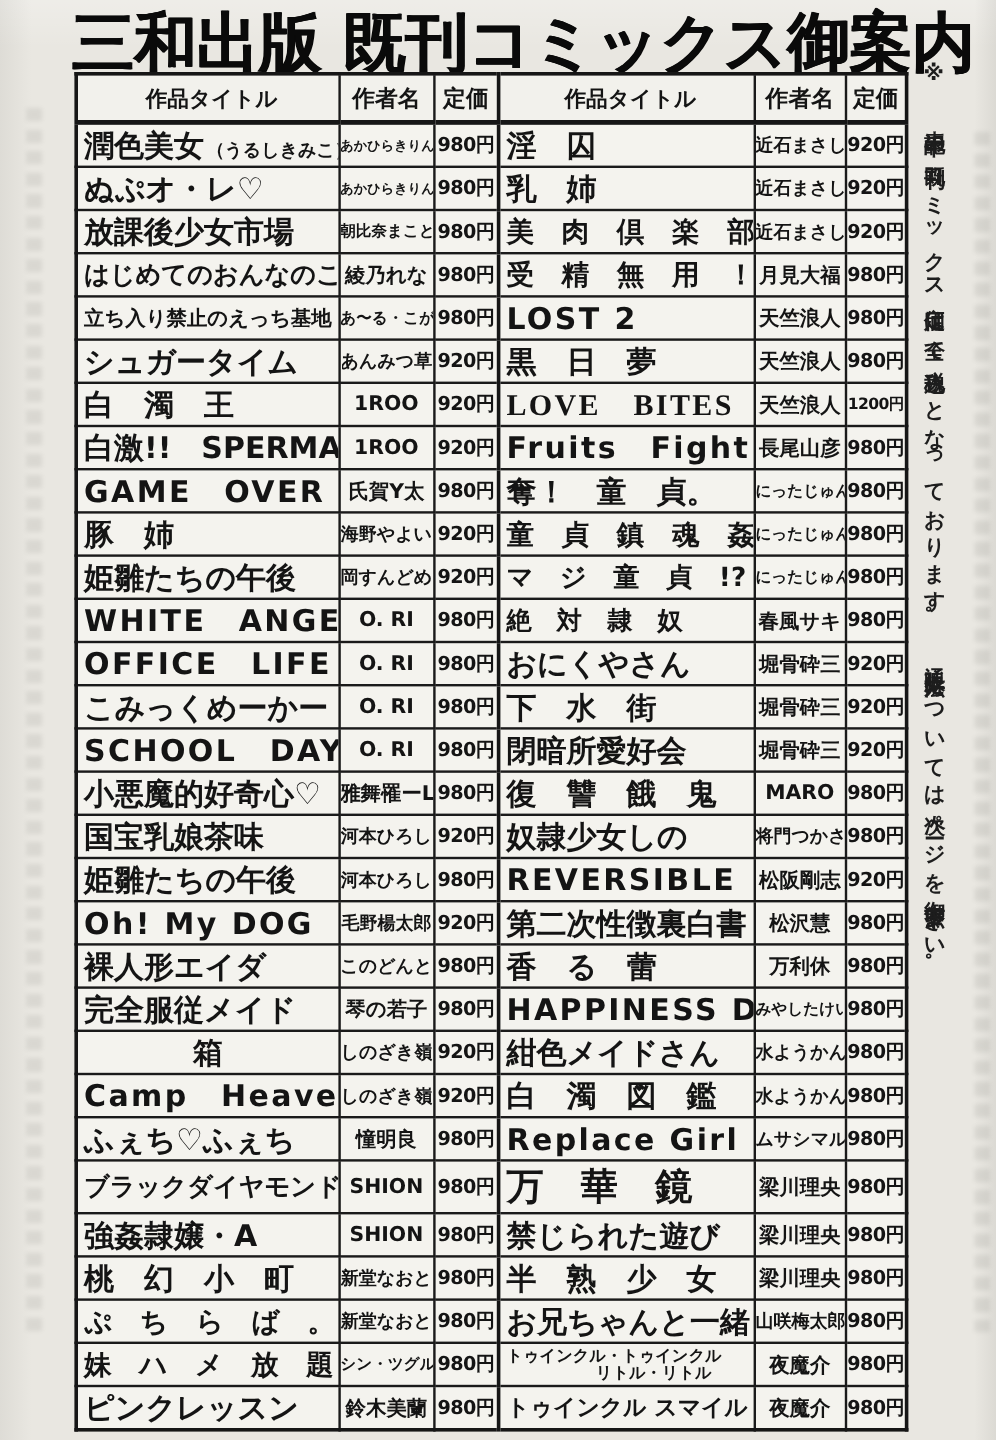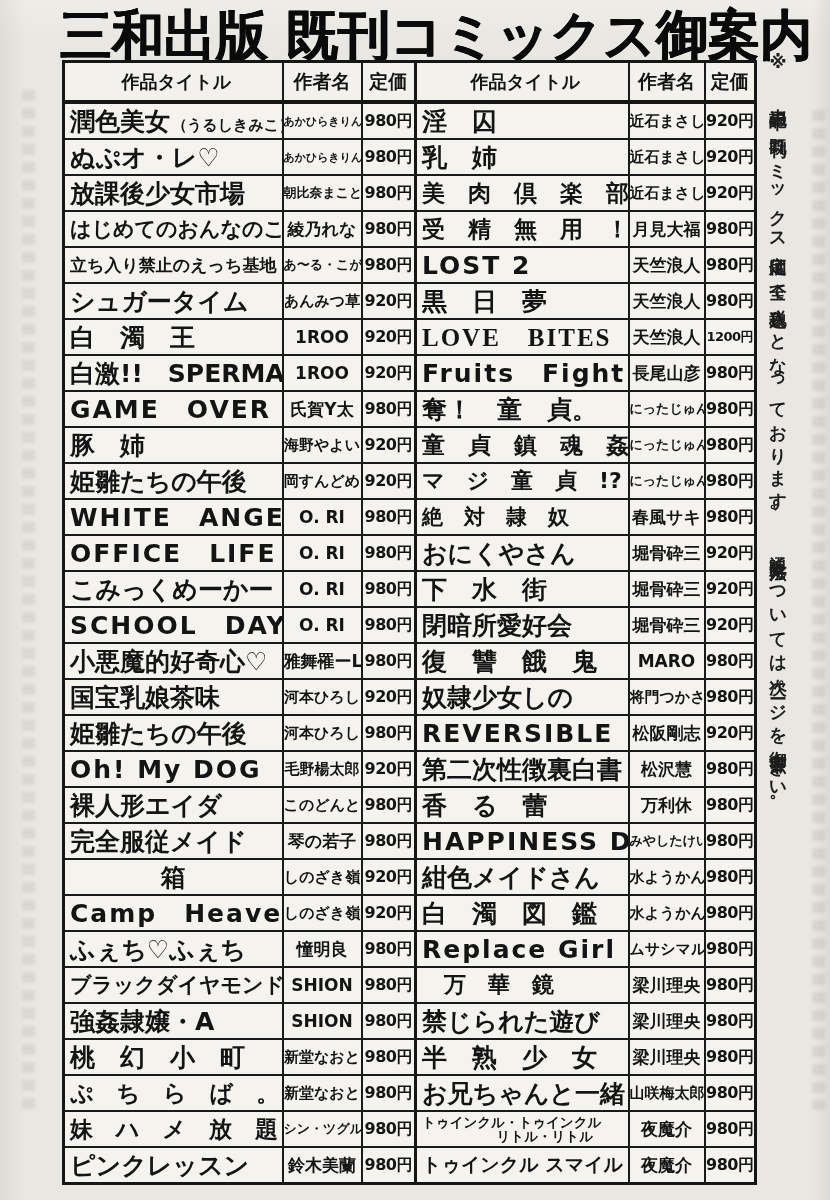--- a/index.html
+++ b/index.html
@@ -281,21 +281,21 @@
         <td class="author-cell" style="font-size: 17px;">憧明良</td>
         <td class="price-cell">980円</td>
         <td class="title-cell divider"><span class="t" style="font-size: 25px; letter-spacing: 2px;">Replace Girl</span></td>
         <td class="author-cell" style="font-size: 15px;">ムサシマル</td>
         <td class="price-cell">980円</td>
       </tr>
       <tr>
         <td class="title-cell"><span class="t" style="font-size: 21px;">ブラックダイヤモンド</span></td>
         <td class="author-cell" style="font-size: 17px;">SHION</td>
         <td class="price-cell">980円</td>
-        <td class="title-cell divider"><span class="t" style="font-size: 22px; margin-left: 22px;">万　華　鏡</span></td>
+        <td class="title-cell divider"><span class="t" style="font-size: 31px;">万　華　鏡</span></td>
         <td class="author-cell" style="font-size: 17px;">梁川理央</td>
         <td class="price-cell">980円</td>
       </tr>
       <tr>
         <td class="title-cell"><span class="t" style="font-size: 25px;">強姦隷嬢・A</span></td>
         <td class="author-cell" style="font-size: 17px;">SHION</td>
         <td class="price-cell">980円</td>
         <td class="title-cell divider"><span class="t" style="font-size: 25px;">禁じられた遊び</span></td>
         <td class="author-cell" style="font-size: 17px;">梁川理央</td>
         <td class="price-cell">980円</td>

